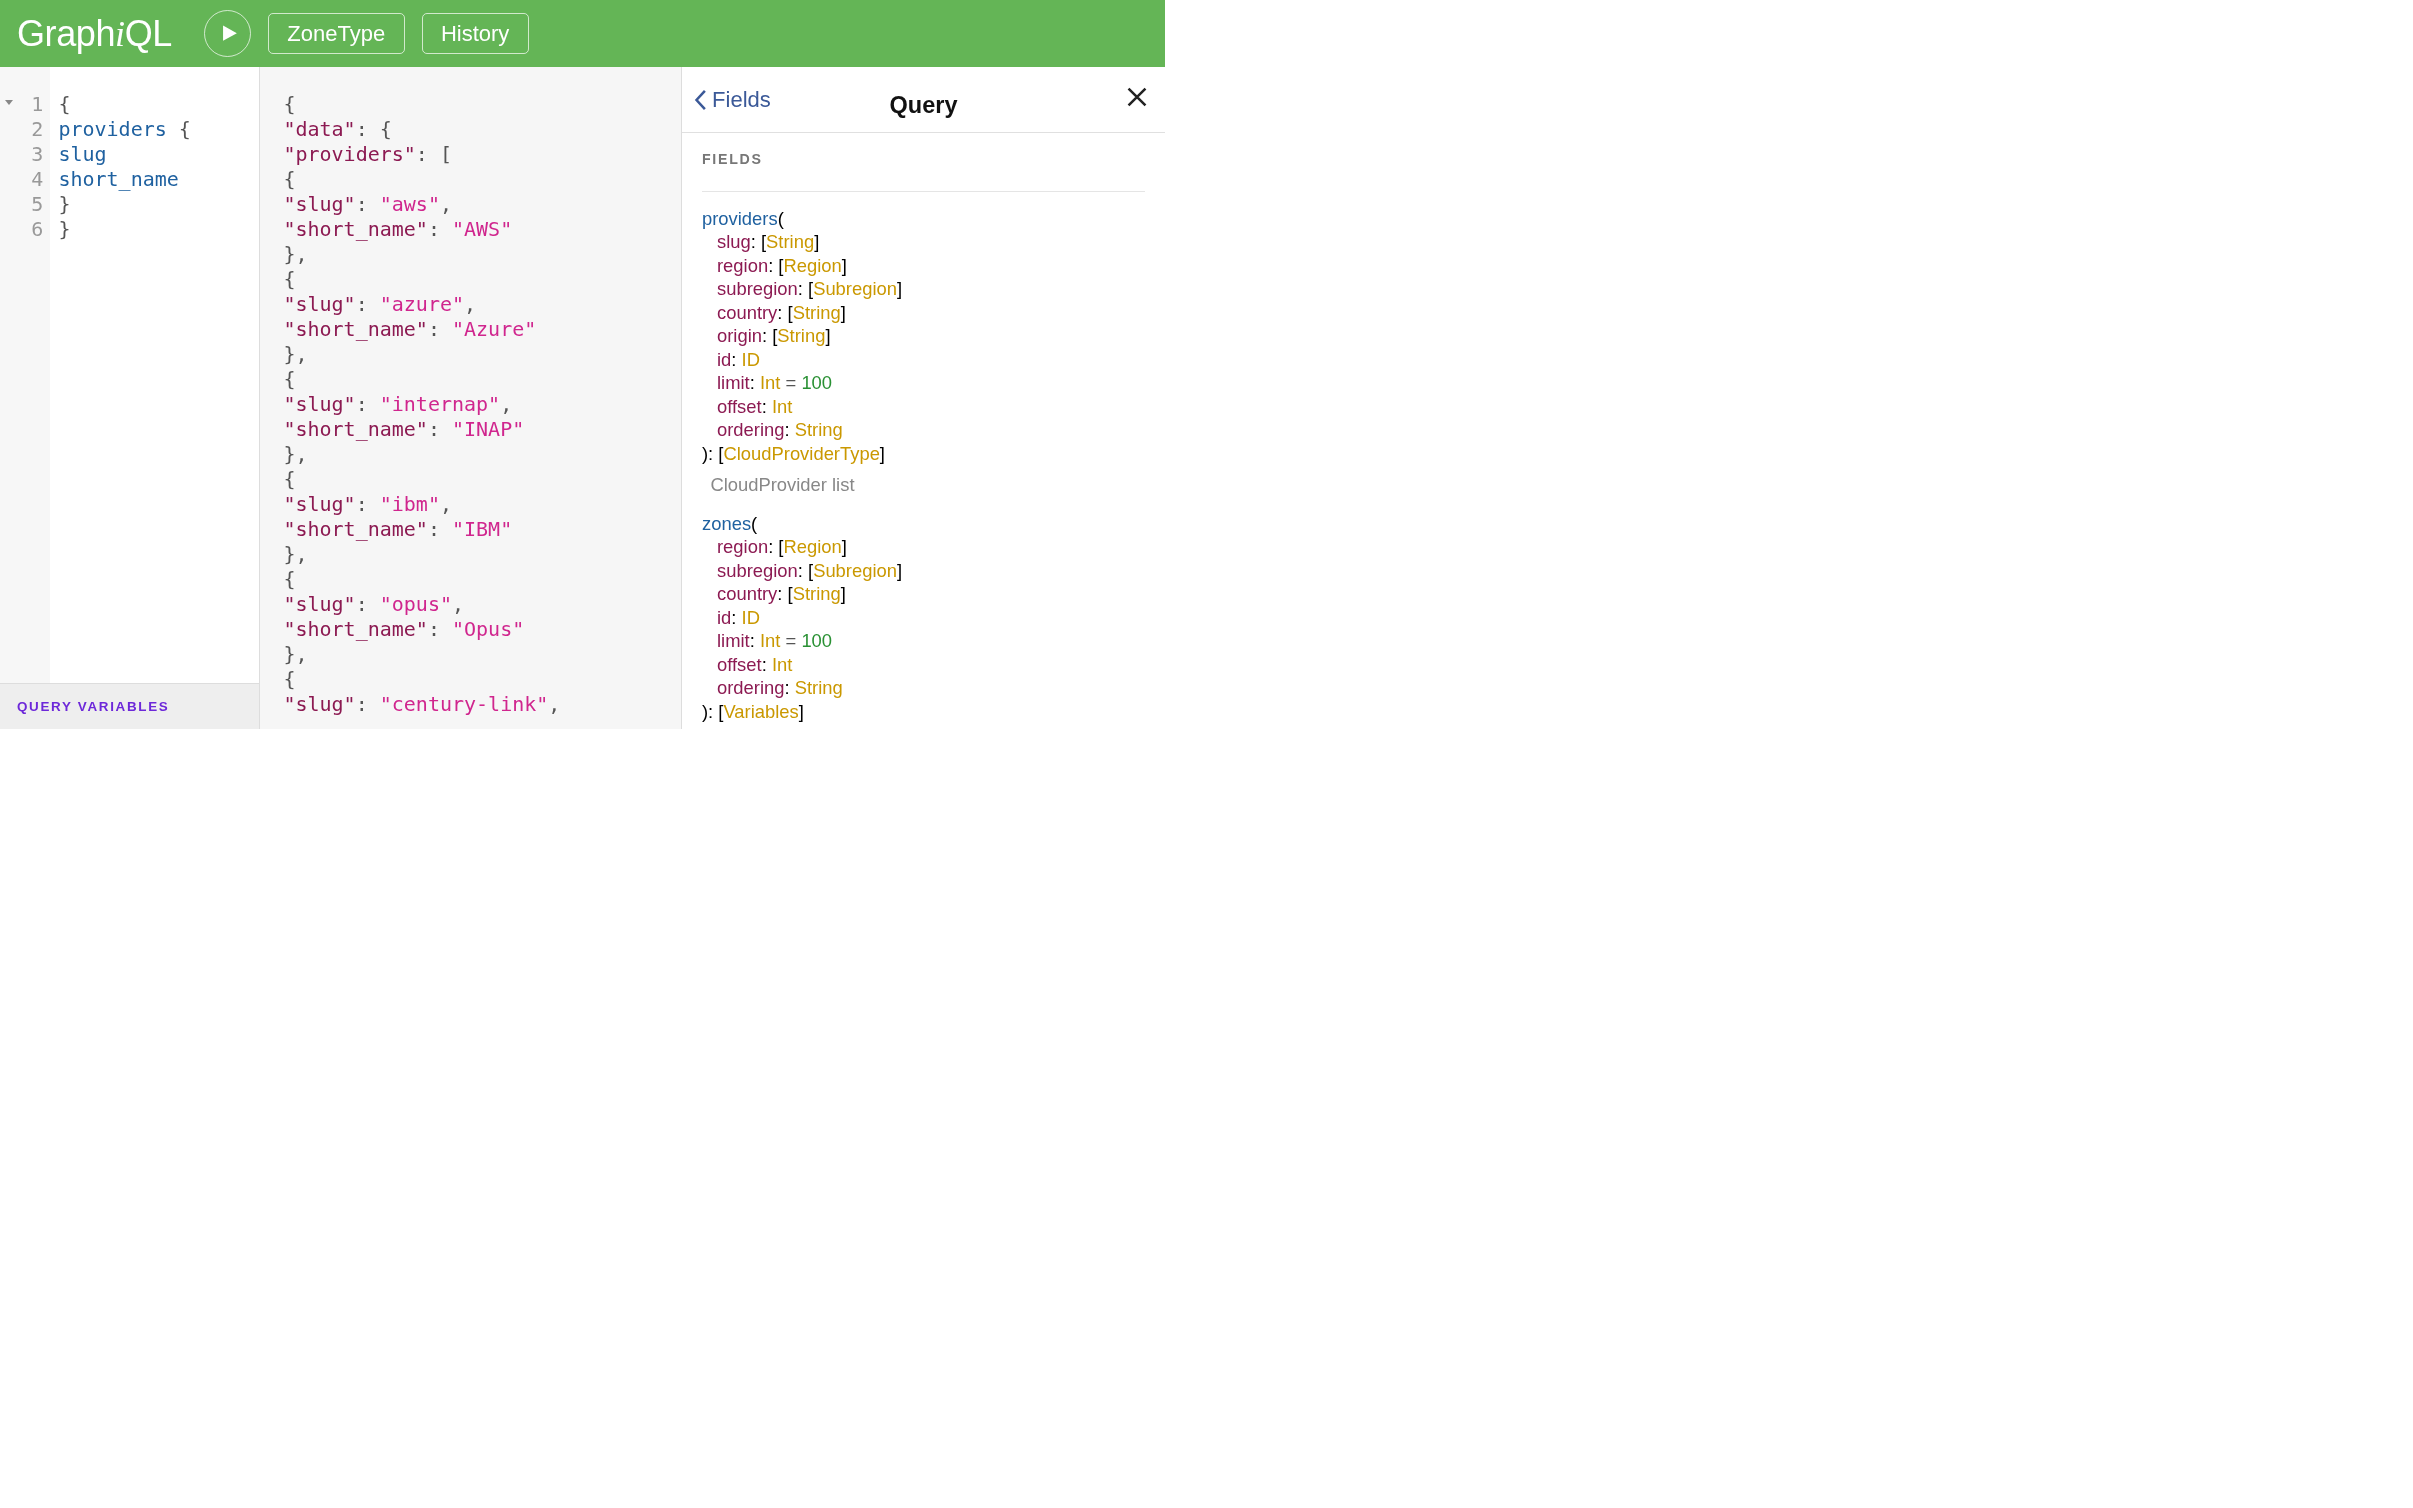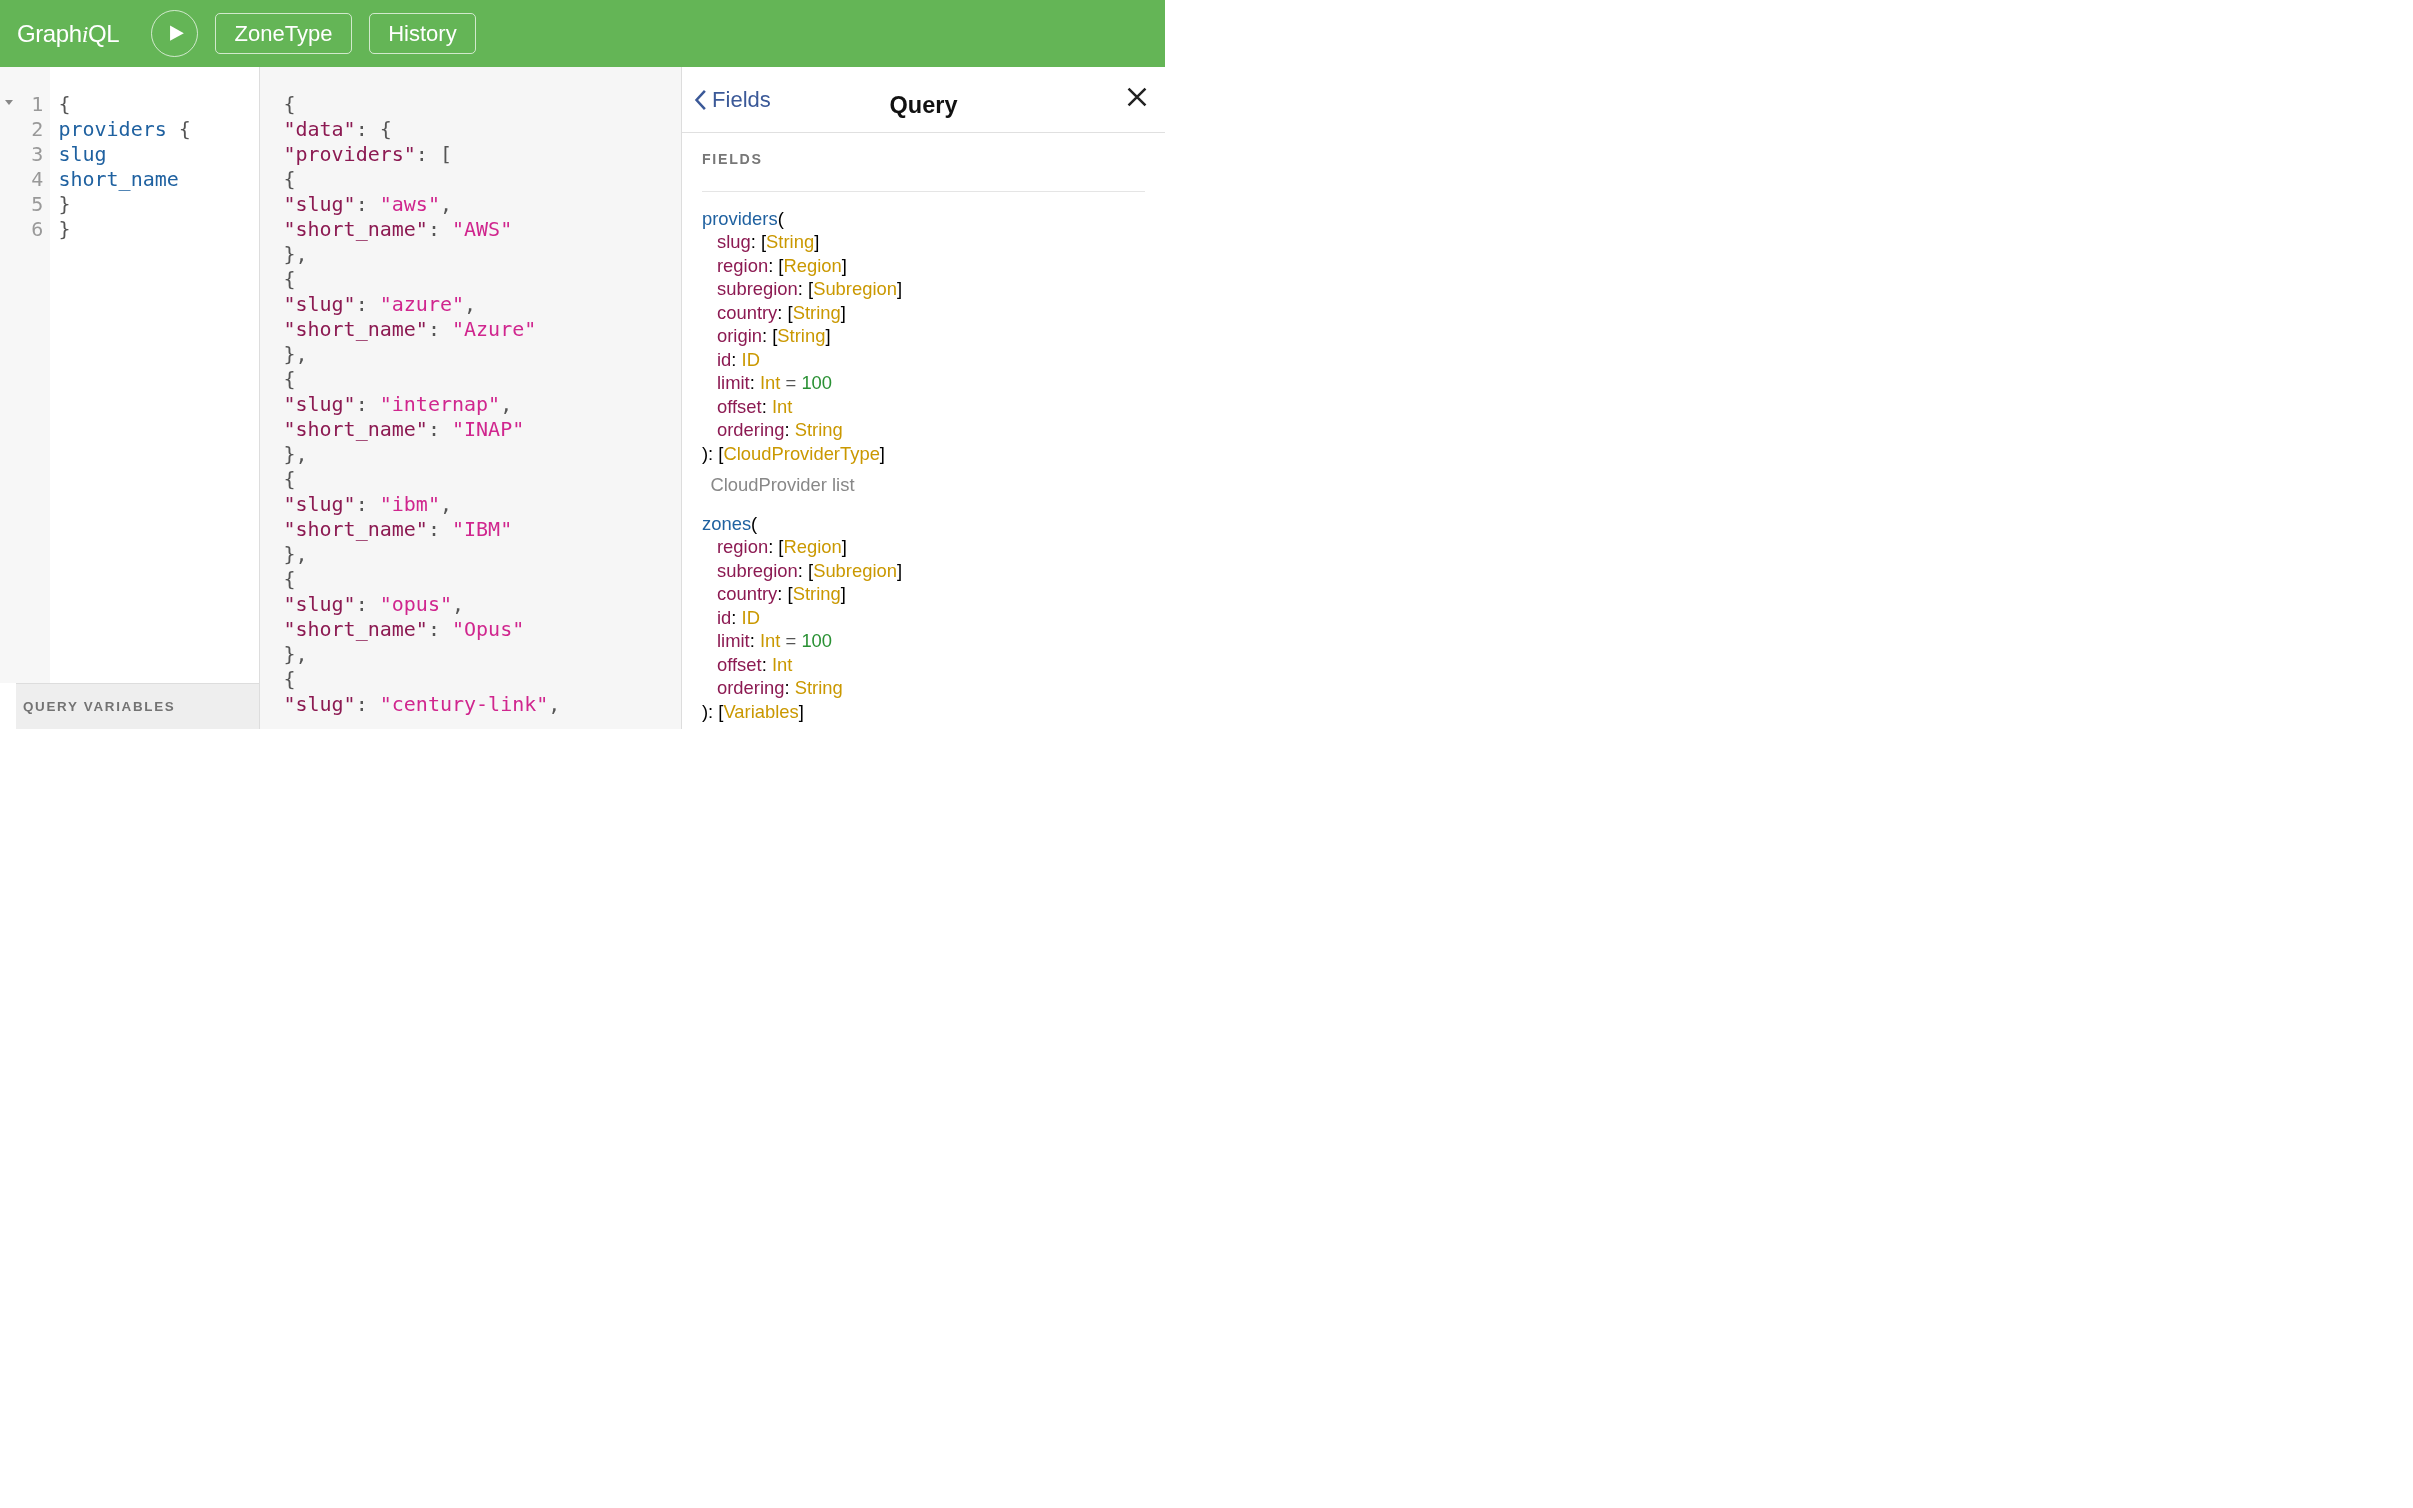--- a/index.html
+++ b/index.html
@@ -16,21 +16,21 @@
     .topbar {
       background: #64b556;
       height: 67px;
       display: flex;
       align-items: center;
       padding: 0 17px;
       gap: 17px;
     }
     .logo {
       color: white;
-      font-size: 24px;
+      font-size: 36px;
       font-weight: 500;
       letter-spacing: -0.4px;
       font-family: Helvetica, Arial, sans-serif;
     }
     .logo .i { font-style: italic; font-family: Georgia, serif; }
     .play-btn {
       width: 47px;
       height: 47px;
       border: 1.7px solid rgba(255,255,255,0.7);
       border-radius: 50%;
@@ -96,27 +96,26 @@
     }
     .editor-code {
       padding: 25px 0 0 8.4px;
       flex: 1;
     }
     .editor-code .brace { color: #555; }
     .editor-code .field { color: #1f61a0; }
     .query-vars {
       background: #eee;
       border-top: 0.8px solid #ddd;
-      padding: 15px 7px;
+      padding: 15px 17px;
       font-size: 13.4px;
       font-weight: 600;
       letter-spacing: 1.7px;
-      color: #737373;
+      color: #6d28d9;
       text-transform: uppercase;
-      margin-left: 16px;
     }
     
     
     .result-panel {
       flex: 1;
       background: #f6f6f6;
       border-right: 0.8px solid #ddd;
       overflow: hidden;
       position: relative;
       font-family: "Menlo", "Consolas", monospace;

